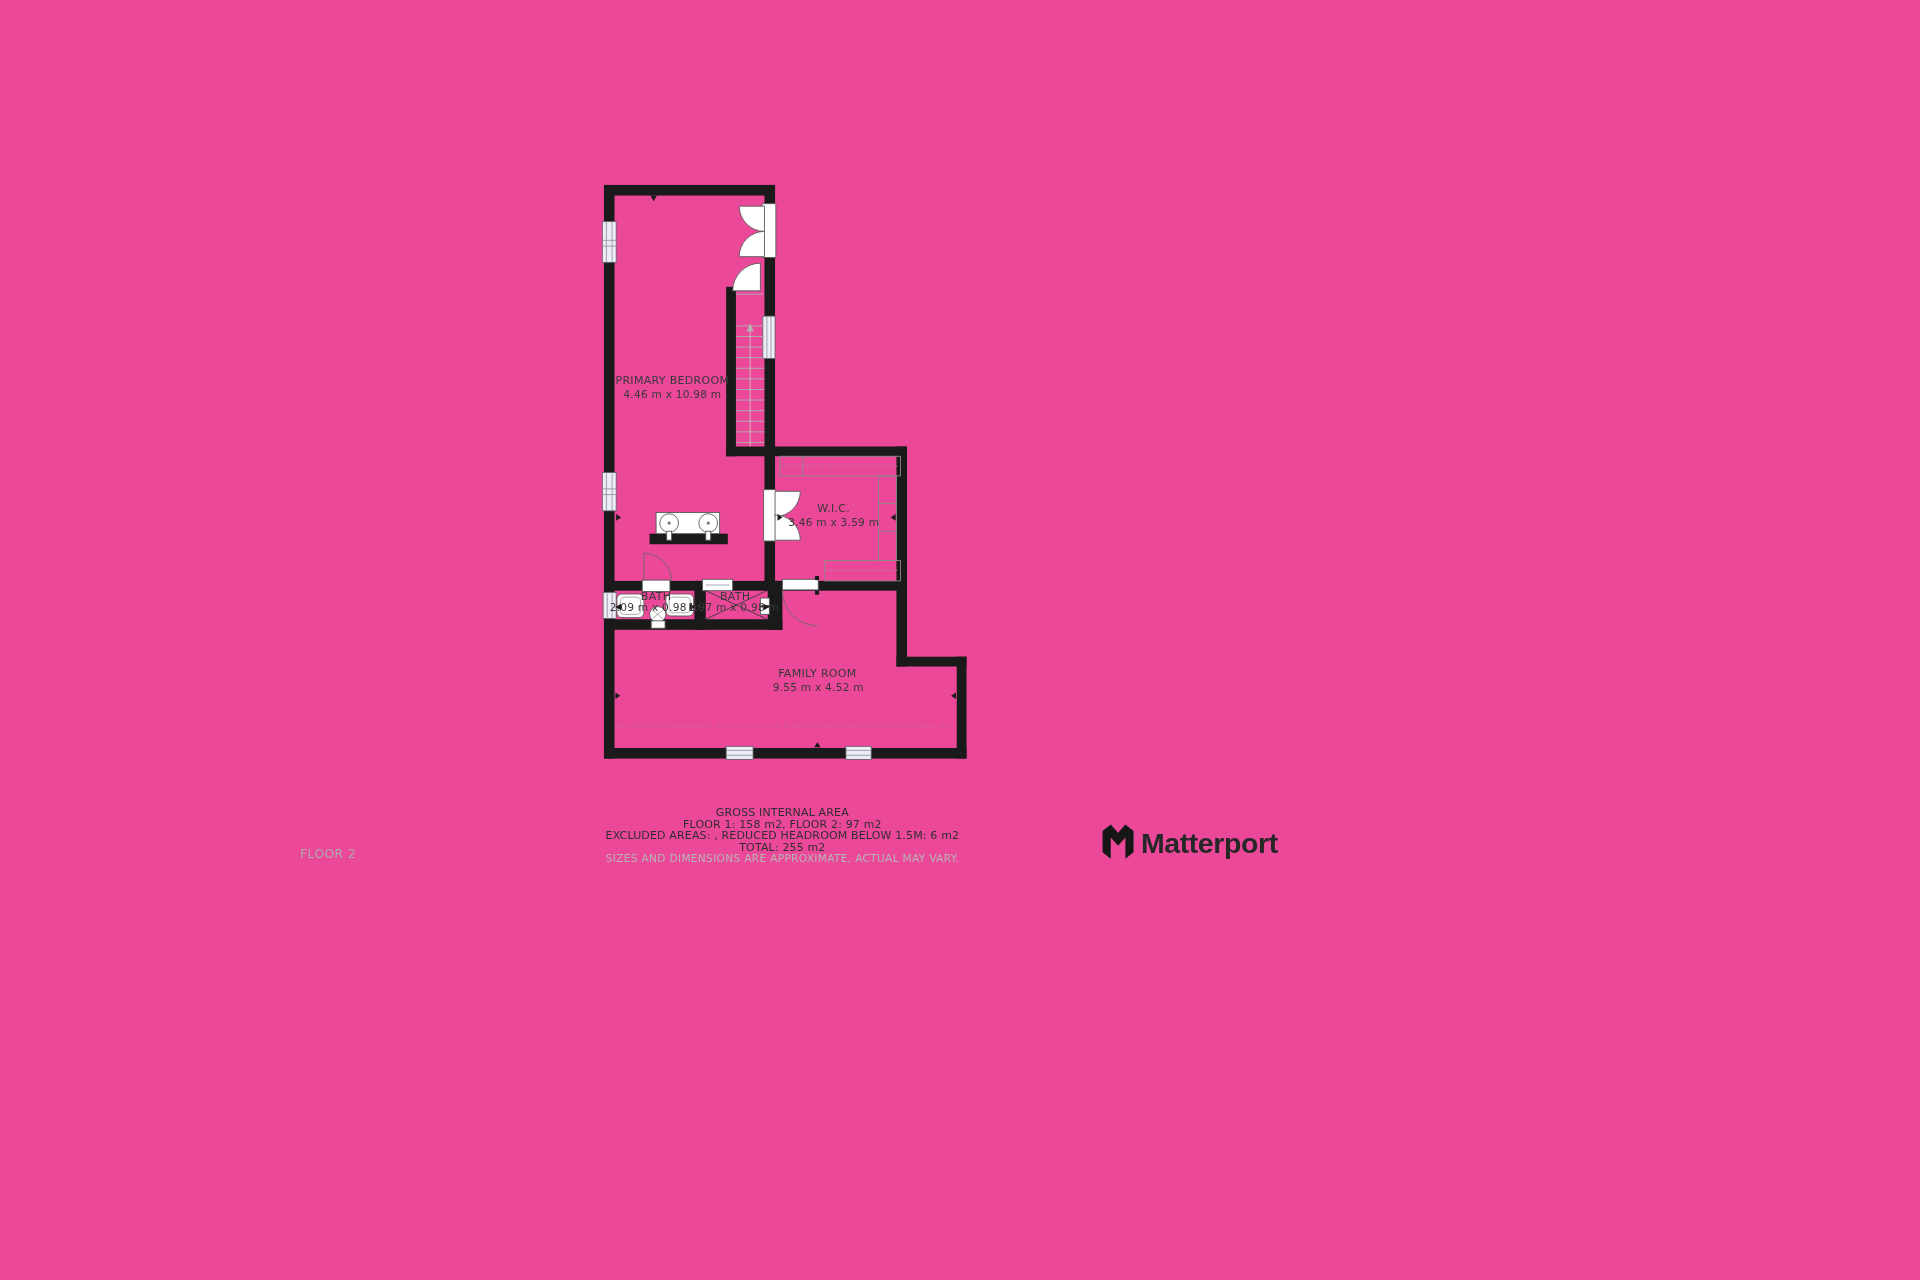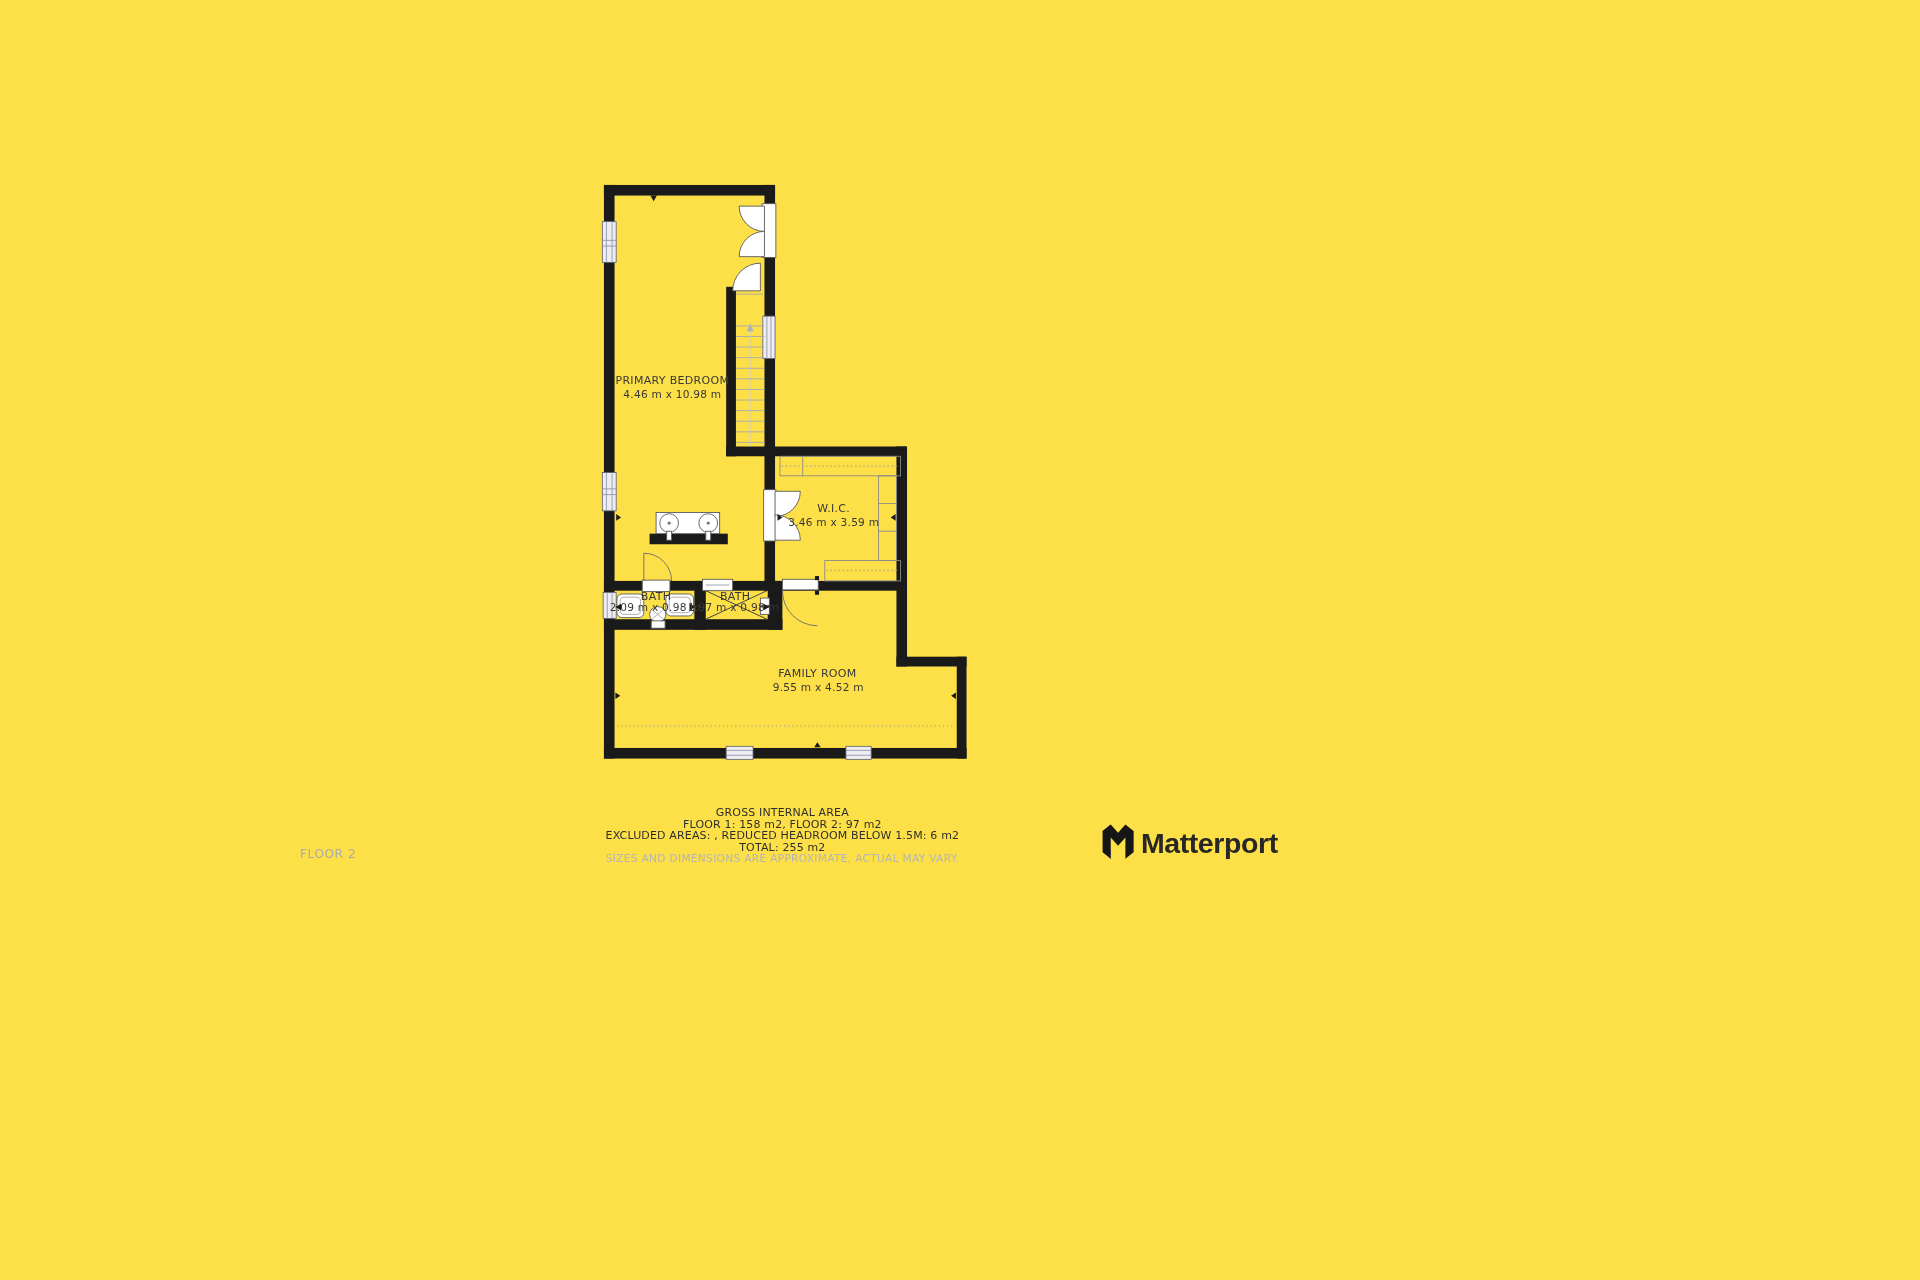--- a/index.html
+++ b/index.html
@@ -1,17 +1,17 @@
 <!DOCTYPE html>
 <html><head>
 <meta charset="utf-8">
 <style>
   html,body { margin:0; padding:0; background:#ffffff; }
   .stage {
-    width:1920px; height:1280px; position:relative; background:#fde047;
+    width:1920px; height:1280px; position:relative; background:#ec4899;
     font-family:"DejaVu Sans","Liberation Sans",sans-serif; overflow:hidden;
   }
   .stage svg { position:absolute; left:0; top:0; }
   text { fill:#333333; }
   .room-label  { font-size:13.5px; letter-spacing:0.4px; fill:#383838; }
   .room-dims   { font-size:13px;  letter-spacing:0.3px; fill:#383838; }
   .footer-line { font-size:13.5px; fill:#2e2e2e; letter-spacing:0.2px; }
   .footer-muted{ font-size:13px;  fill:#b5b5b5; letter-spacing:0.4px; }
   .floor-label { font-size:15px;  fill:#ababab; letter-spacing:0.6px; }
   .brand-text  { font-size:35px; font-weight:bold; fill:#272727;

